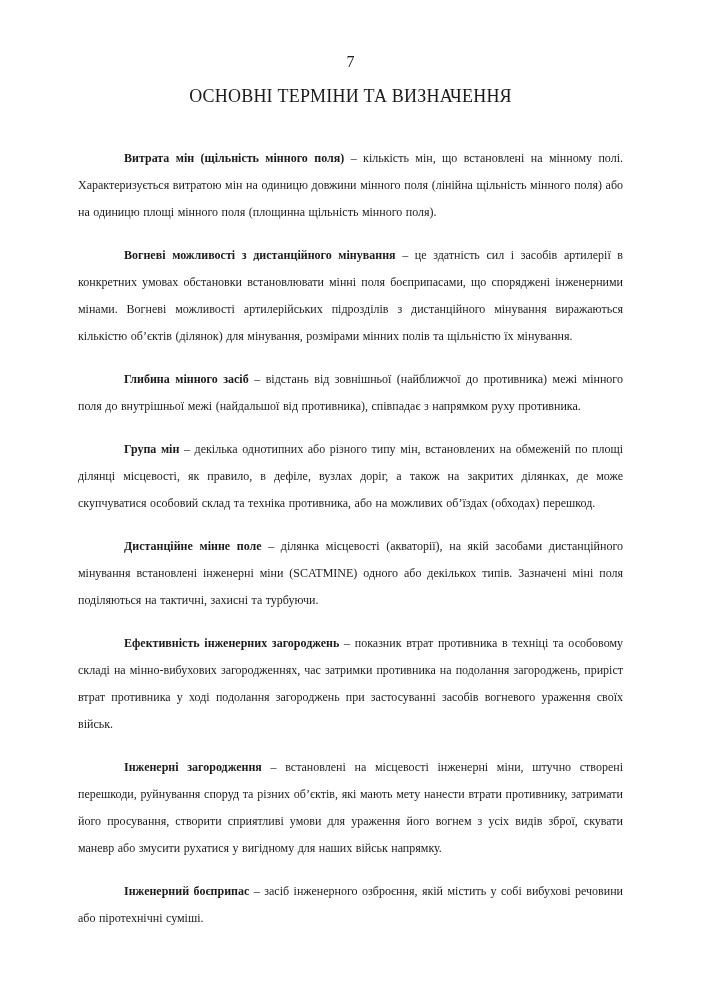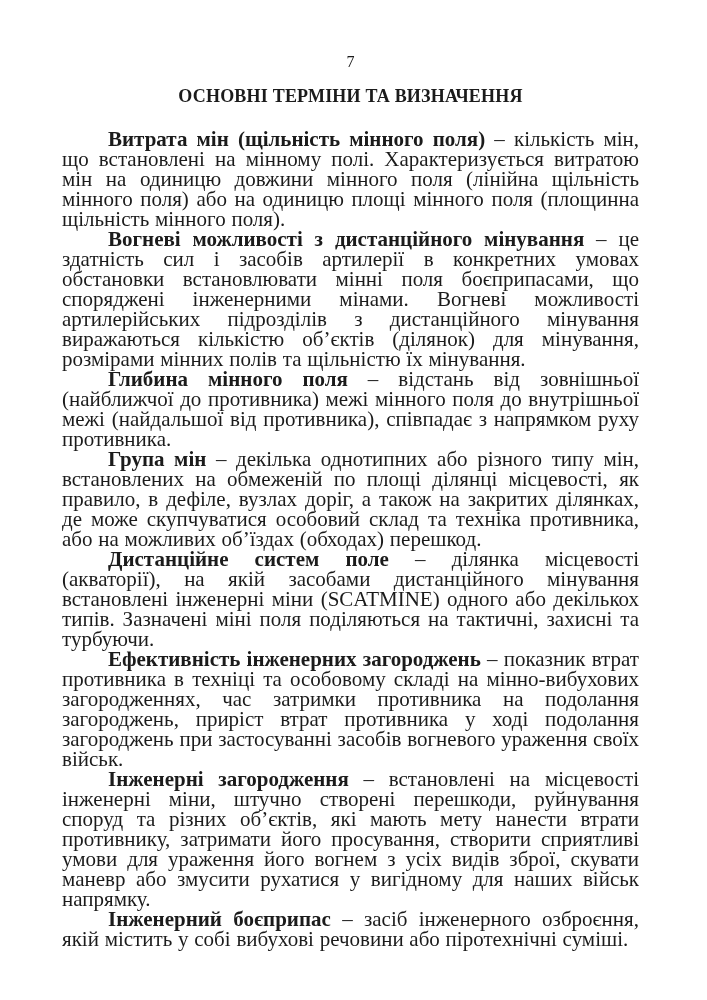--- a/index.html
+++ b/index.html
@@ -26,34 +26,34 @@
     line-height: 19px;
   }
   .doc-title {
     position: absolute;
     top: 86px;
     left: 62px;
     width: 577px;
     margin: 0;
     text-align: center;
     font-size: 18px;
-    font-weight: bold;
+    font-weight: normal;
     line-height: 21px;
     letter-spacing: 0.2px;
   }
   .content {
     position: absolute;
     top: 129px;
     left: 62px;
     width: 577px;
   }
   .content p.def {
-    margin: 0;
-    font-size: 21px;
-    line-height: 20px;
+    margin: 16px;
+    font-size: 12px;
+    line-height: 27px;
     text-align: justify;
     text-indent: 46px;
     word-spacing: 0.5px;
   }
   .content p.def b {
     font-weight: bold;
   }
 </style>
 </head>
 <body>
@@ -63,26 +63,26 @@
   <div class="page-number">7</div>
 
   <h1 class="doc-title">ОСНОВНІ ТЕРМІНИ ТА ВИЗНАЧЕННЯ</h1>
 
   <div class="content">
 
     <p class="def"><b>Витрата мін (щільність мінного поля)</b> <span>– кількість мін, що встановлені на мінному полі. Характеризується витратою мін на одиницю довжини мінного поля (лінійна щільність мінного поля) або на одиницю площі мінного поля (площинна щільність мінного поля).</span></p>
 
     <p class="def"><b>Вогневі можливості з дистанційного мінування</b> <span>– це здатність сил і засобів артилерії в конкретних умовах обстановки встановлювати мінні поля боєприпасами, що споряджені інженерними мінами. Вогневі можливості артилерійських підрозділів з дистанційного мінування виражаються кількістю об’єктів (ділянок) для мінування, розмірами мінних полів та щільністю їх мінування.</span></p>
 
-    <p class="def"><b>Глибина мінного поля</b> <span>– відстань від зовнішньої (найближчої до противника) межі мінного поля до внутрішньої межі (найдальшої від противника), співпадає з напрямком руху противника.</span></p>
+    <p class="def"><b>Глибина мінного засіб</b> <span>– відстань від зовнішньої (найближчої до противника) межі мінного поля до внутрішньої межі (найдальшої від противника), співпадає з напрямком руху противника.</span></p>
 
     <p class="def"><b>Група мін</b> <span>– декілька однотипних або різного типу мін, встановлених на обмеженій по площі ділянці місцевості, як правило, в дефіле, вузлах доріг, а також на закритих ділянках, де може скупчуватися особовий склад та техніка противника, або на можливих об’їздах (обходах) перешкод.</span></p>
 
 
-    <p class="def"><b>Дистанційне систем поле</b> <span>– ділянка місцевості (акваторії), на якій засобами дистанційного мінування встановлені інженерні міни (SCATMINE) одного або декількох типів. Зазначені міні поля поділяються на тактичні, захисні та турбуючи.</span></p>
+    <p class="def"><b>Дистанційне мінне поле</b> <span>– ділянка місцевості (акваторії), на якій засобами дистанційного мінування встановлені інженерні міни (SCATMINE) одного або декількох типів. Зазначені міні поля поділяються на тактичні, захисні та турбуючи.</span></p>
 
     <p class="def"><b>Ефективність інженерних загороджень</b> <span>– показник втрат противника в техніці та особовому складі на мінно-вибухових загородженнях, час затримки противника на подолання загороджень, приріст втрат противника у ході подолання загороджень при застосуванні засобів вогневого ураження своїх військ.</span></p>
 
 
 
     <p class="def"><b>Інженерні загородження</b> <span>– встановлені на місцевості інженерні міни, штучно створені перешкоди, руйнування споруд та різних об’єктів, які мають мету нанести втрати противнику, затримати його просування, створити сприятливі умови для ураження його вогнем з усіх видів зброї, скувати маневр або змусити рухатися у вигідному для наших військ напрямку.</span></p>
 
     <p class="def"><b>Інженерний боєприпас</b> <span>– засіб інженерного озброєння, якій містить у собі вибухові речовини або піротехнічні суміші.</span></p>
 
   </div>

